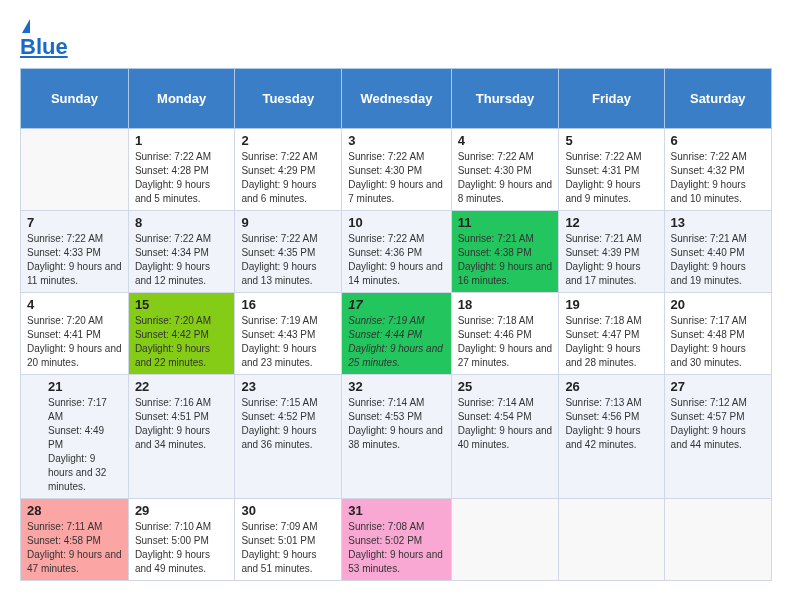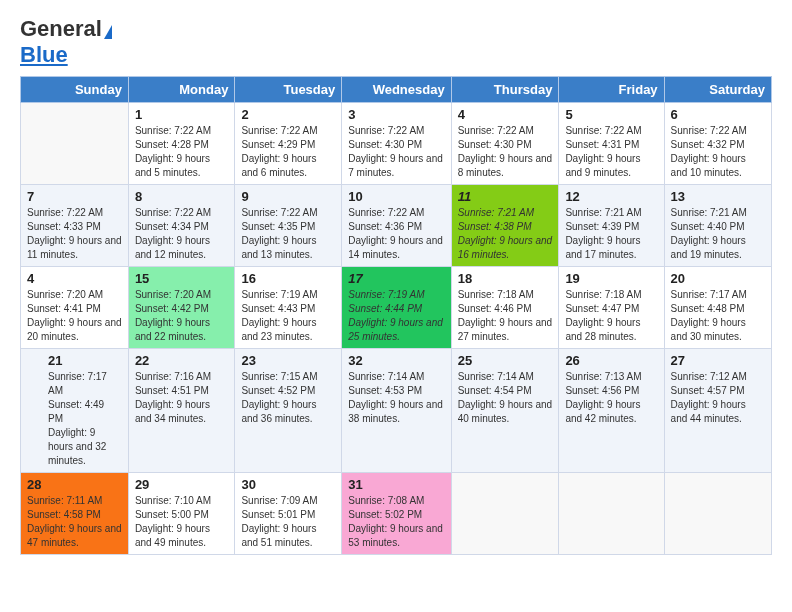--- a/index.html
+++ b/index.html
@@ -54,22 +54,22 @@
     .calendar-table {
       width: 100%;
       border-collapse: collapse;
       margin-top: 4px;
     }
     .calendar-table th {
       background: #3a7ec8;
       color: #fff;
       font-size: 13px;
       font-weight: bold;
-      padding: 5px 6px;
-      text-align: right;
+      padding: 22px 6px;
+      text-align: center;
       border: 1px solid #b0c8e8;
     }
     .calendar-table td {
       border: 1px solid #d0d8e8;
       vertical-align: top;
       padding: 4px 6px;
       width: 113px;
       height: 78px;
       background: #fff;
     }
@@ -91,21 +91,21 @@
       background: #f8f8f8 !important;
     }
   </style>
 </head>
 <body>
 
 <div class="page">
   <div class="header">
     <div class="logo">
       <div>
-        <span class="logo-general" style="font-size:22px;font-weight:bold;">General</span><span class="logo-triangle"></span>
+        <span class="logo-triangle"></span>
       </div>
       <div>
         <span class="logo-blue" style="font-size:22px;font-weight:bold;">Blue</span>
       </div>
     </div>
     <div class="title-block">
       <div class="month-title"></div>
       <div class="location-title"></div>
     </div>
   </div>
@@ -160,39 +160,39 @@
             <div class="day-info">Sunrise: 7:22 AM<br>Sunset: 4:34 PM<br>Daylight: 9 hours and 12 minutes.</div>
           </td>
           <td style="background: rgb(240, 244, 250);">
             <div class="day-number">9</div>
             <div class="day-info">Sunrise: 7:22 AM<br>Sunset: 4:35 PM<br>Daylight: 9 hours and 13 minutes.</div>
           </td>
           <td style="background: rgb(240, 244, 250);">
             <div class="day-number">10</div>
             <div class="day-info">Sunrise: 7:22 AM<br>Sunset: 4:36 PM<br>Daylight: 9 hours and 14 minutes.</div>
           </td>
-          <td style="background: #84cc16; font-style: italic;">
+          <td style="background: #22c55e;">
             <div class="day-number">11</div>
             <div class="day-info">Sunrise: 7:21 AM<br>Sunset: 4:38 PM<br>Daylight: 9 hours and 16 minutes.</div>
           </td>
           <td style="background: rgb(240, 244, 250);">
             <div class="day-number">12</div>
             <div class="day-info">Sunrise: 7:21 AM<br>Sunset: 4:39 PM<br>Daylight: 9 hours and 17 minutes.</div>
           </td>
           <td style="background: rgb(240, 244, 250);">
             <div class="day-number">13</div>
             <div class="day-info">Sunrise: 7:21 AM<br>Sunset: 4:40 PM<br>Daylight: 9 hours and 19 minutes.</div>
           </td>
         </tr>
         <tr>
           <td style="background: rgb(255, 255, 255);">
             <div class="day-number">4</div>
             <div class="day-info">Sunrise: 7:20 AM<br>Sunset: 4:41 PM<br>Daylight: 9 hours and 20 minutes.</div>
           </td>
-          <td style="background: #86efac;">
+          <td style="background: #84cc16;">
             <div class="day-number">15</div>
             <div class="day-info">Sunrise: 7:20 AM<br>Sunset: 4:42 PM<br>Daylight: 9 hours and 22 minutes.</div>
           </td>
           <td style="background: rgb(255, 255, 255);">
             <div class="day-number">16</div>
             <div class="day-info">Sunrise: 7:19 AM<br>Sunset: 4:43 PM<br>Daylight: 9 hours and 23 minutes.</div>
           </td>
           <td style="background: #22c55e; font-style: italic;">
             <div class="day-number">17</div>
             <div class="day-info">Sunrise: 7:19 AM<br>Sunset: 4:44 PM<br>Daylight: 9 hours and 25 minutes.</div>
@@ -234,21 +234,21 @@
           <td style="background: rgb(240, 244, 250);">
             <div class="day-number">26</div>
             <div class="day-info">Sunrise: 7:13 AM<br>Sunset: 4:56 PM<br>Daylight: 9 hours and 42 minutes.</div>
           </td>
           <td style="background: rgb(240, 244, 250);">
             <div class="day-number">27</div>
             <div class="day-info">Sunrise: 7:12 AM<br>Sunset: 4:57 PM<br>Daylight: 9 hours and 44 minutes.</div>
           </td>
         </tr>
         <tr>
-          <td style="background: #f97316;">
+          <td style="background: #fca5a5;">
             <div class="day-number">28</div>
             <div class="day-info">Sunrise: 7:11 AM<br>Sunset: 4:58 PM<br>Daylight: 9 hours and 47 minutes.</div>
           </td>
           <td style="background: rgb(255, 255, 255); margin-left: 34px;">
             <div class="day-number">29</div>
             <div class="day-info">Sunrise: 7:10 AM<br>Sunset: 5:00 PM<br>Daylight: 9 hours and 49 minutes.</div>
           </td>
           <td style="background: rgb(255, 255, 255);">
             <div class="day-number">30</div>
             <div class="day-info">Sunrise: 7:09 AM<br>Sunset: 5:01 PM<br>Daylight: 9 hours and 51 minutes.</div>

